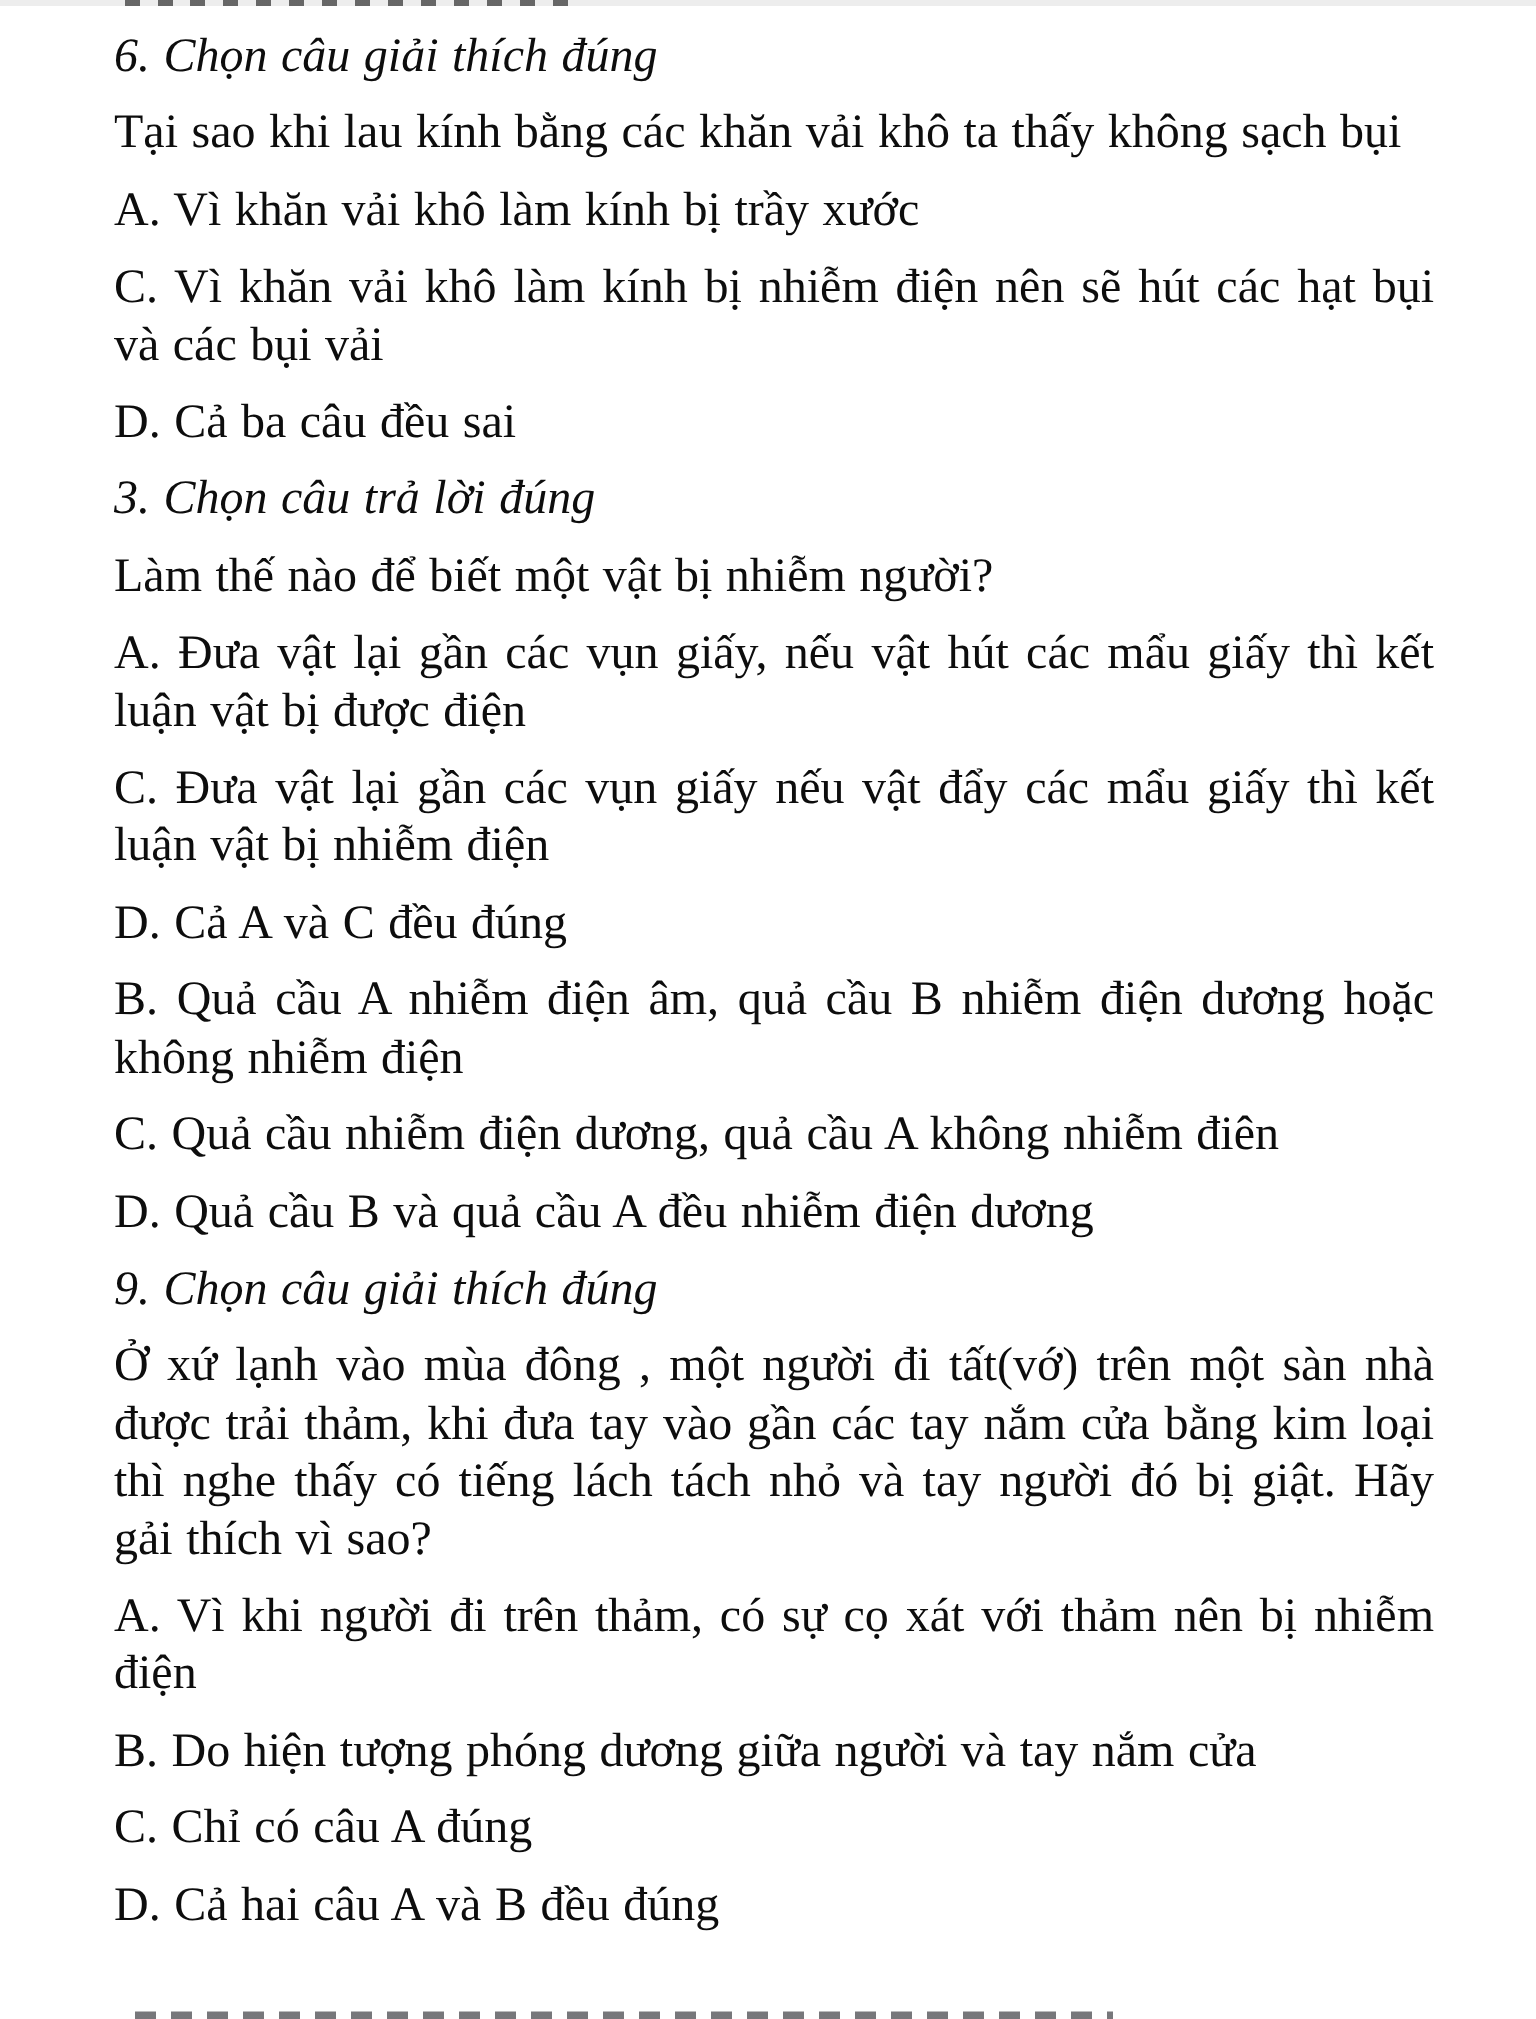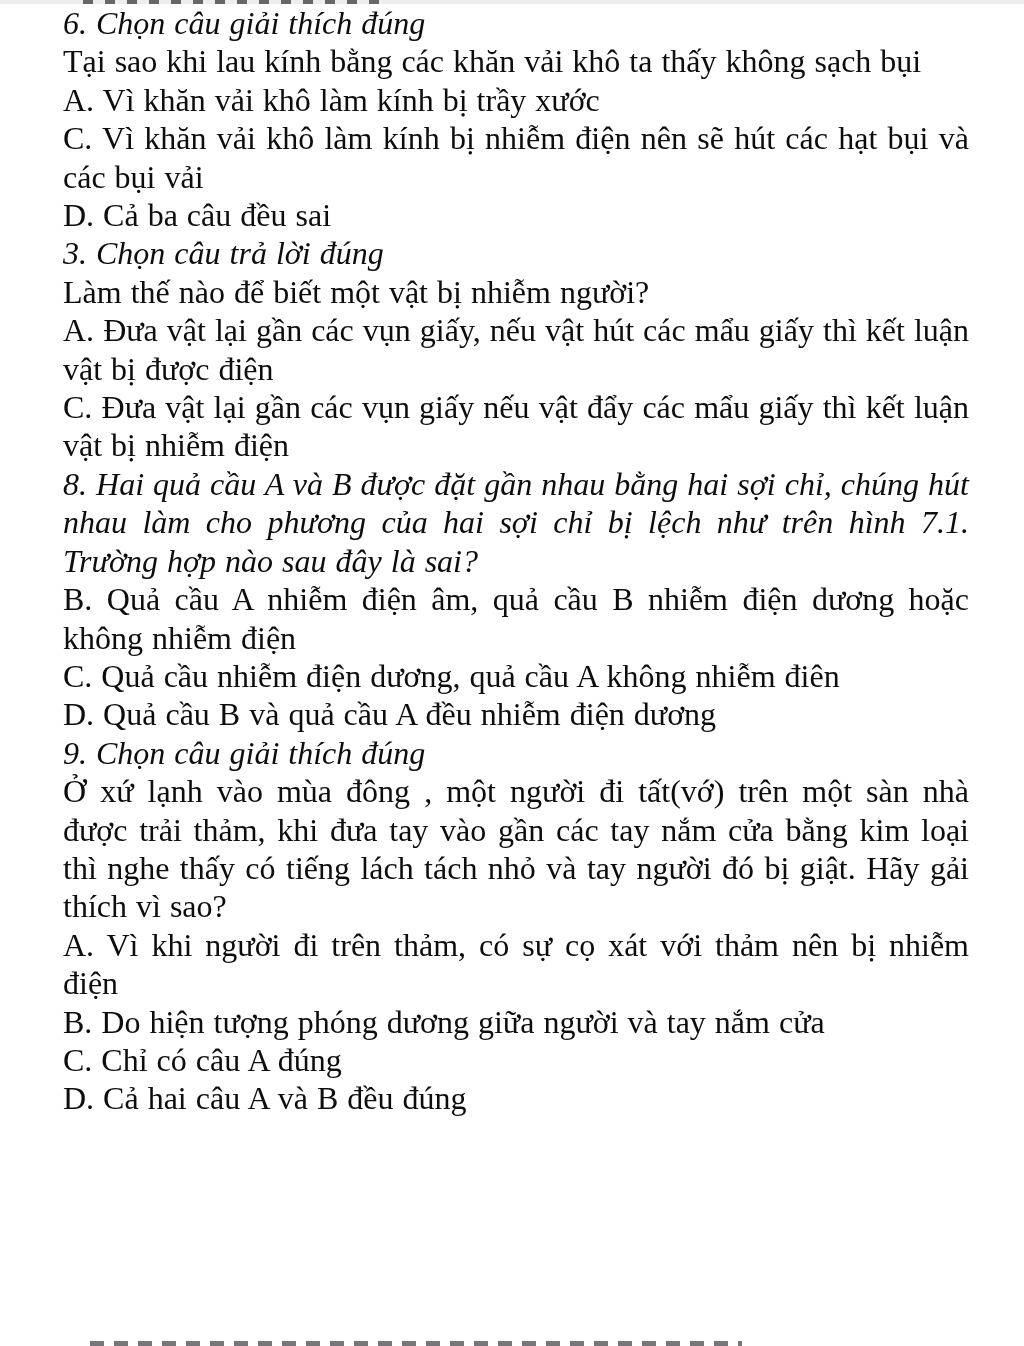--- a/index.html
+++ b/index.html
@@ -15,21 +15,21 @@
     font-family: "Liberation Serif", "DejaVu Serif", serif;
   }
   .page {
     position: absolute;
     top: 4px;
     left: 63px;
     width: 906px;
     color: #0d0d0d;
   }
   .page p {
-    margin: 0;
+    margin: 13px;
     font-size: 32px;
     line-height: 38.4px;
     text-align: justify;
     letter-spacing: 0px;
     word-spacing: 1px;
   }
   .q-header {
     font-style: italic;
   }
   
@@ -72,23 +72,23 @@
       <p class="stem">Tại sao khi lau kính bằng các khăn vải khô ta thấy không sạch bụi</p>
       <p class="option">A. Vì khăn vải khô làm kính bị trầy xước</p>
       <p class="option">C. Vì khăn vải khô làm kính bị nhiễm điện nên sẽ hút các hạt bụi và các bụi vải</p>
       <p class="option">D. Cả ba câu đều sai</p>
     </div>
     <div>
       <p class="q-header">3. Chọn câu trả lời đúng</p>
       <p class="stem">Làm thế nào để biết một vật bị nhiễm người?</p>
       <p class="option">A. Đưa vật lại gần các vụn giấy, nếu vật hút các mẩu giấy thì kết luận vật bị được điện</p>
       <p class="option">C. Đưa vật lại gần các vụn giấy nếu vật đẩy các mẩu giấy thì kết luận vật bị nhiễm điện</p>
+      <p class="option">D. Cả A và C đều đúng</p>
     </div>
     <div>
-      <p class="q-header">8. Hai quả cầu A và B được đặt gần nhau bằng hai sợi chỉ, chúng hút nhau làm cho phương của hai sợi chỉ bị lệch như trên hình 7.1. Trường hợp nào sau đây là sai?</p>
       <p class="option">B. Quả cầu A nhiễm điện âm, quả cầu B nhiễm điện dương hoặc không nhiễm điện</p>
       <p class="option">C. Quả cầu nhiễm điện dương, quả cầu A không nhiễm điên</p>
       <p class="option">D. Quả cầu B và quả cầu A đều nhiễm điện dương</p>
     </div>
     <div>
       <p class="q-header">9. Chọn câu giải thích đúng</p>
       <p class="stem">Ở xứ lạnh vào mùa đông , một người đi tất(vớ) trên một sàn nhà được trải thảm, khi đưa tay vào gần các tay nắm cửa bằng kim loại thì nghe thấy có tiếng lách tách nhỏ và tay người đó bị giật. Hãy gải thích vì sao?</p>
       <p class="option">A. Vì khi người đi trên thảm, có sự cọ xát với thảm nên bị nhiễm điện</p>
       <p class="option">B. Do hiện tượng phóng dương giữa người và tay nắm cửa</p>
       <p class="option">C. Chỉ có câu A đúng</p>

